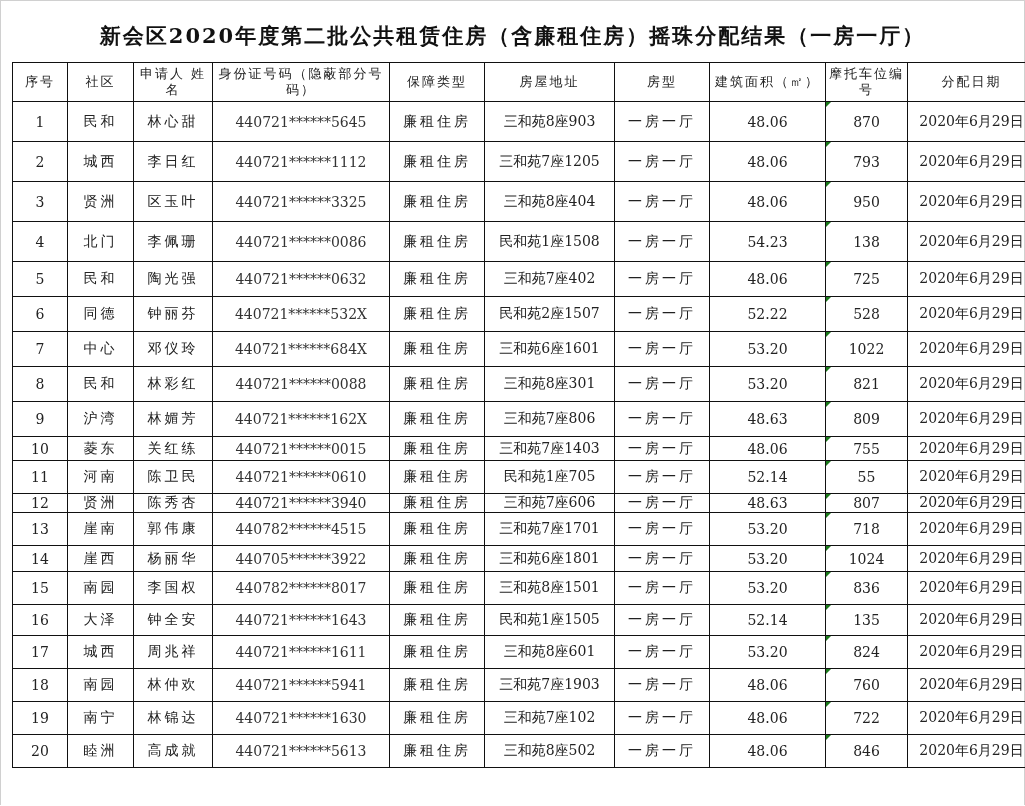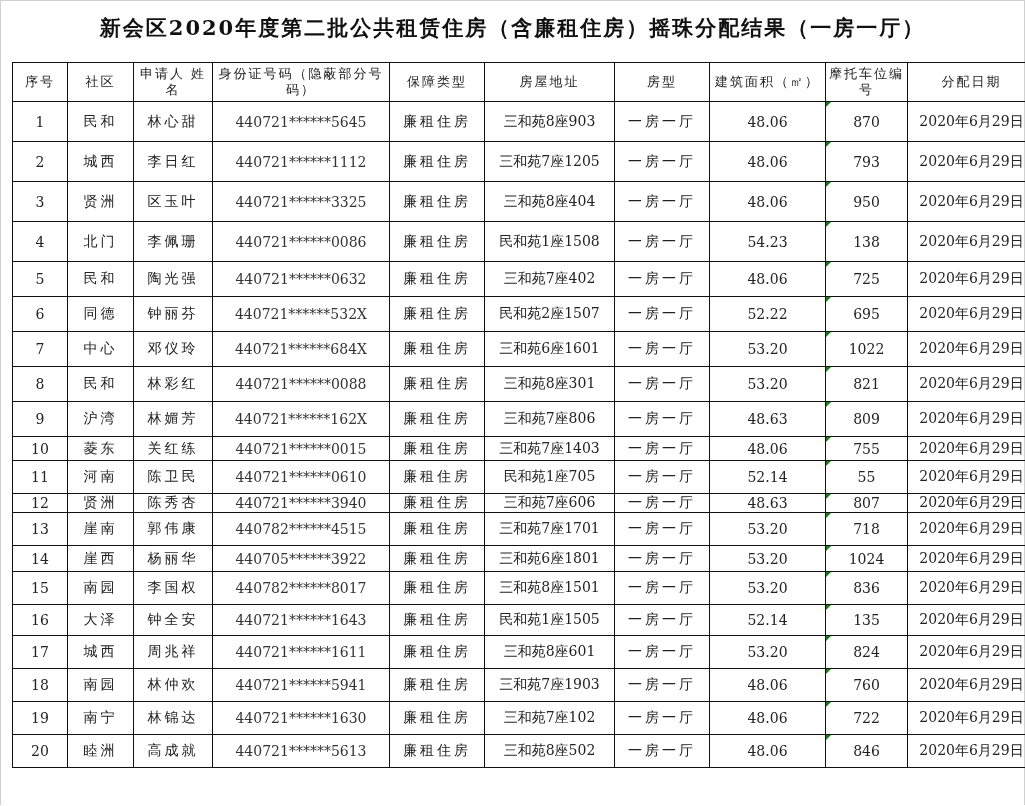--- a/index.html
+++ b/index.html
@@ -1,20 +1,20 @@
 <!DOCTYPE html>
 <html><head>
 <meta charset="utf-8">
 <style>
   html, body { margin: 0; padding: 0; background: #ffffff; }
   body { width: 1025px; height: 806px; position: relative; overflow: hidden;
          font-family: "DejaVu Serif", "Liberation Serif", serif; color: #111; }
   .frame { position: absolute; left: 0; top: 0; width: 1023px; height: 804px;
            border-left: 1px solid #d0d0d0; border-top: 1px solid #d0d0d0; border-right: 1px solid #d0d0d0; }
-  .title { position: absolute; left: 0; top: 14px; width: 1025px; text-align: center;
+  .title { position: absolute; left: 0; top: 22px; width: 1025px; text-align: center;
            font-size: 21px; font-weight: bold; letter-spacing: 2px; color: #111; }
   table { position: absolute; left: 12px; top: 62px; border-collapse: collapse; table-layout: fixed;
           width: 1023px; }
   th, td { border: 1.5px solid #111; text-align: center; vertical-align: middle;
            padding: 0; overflow: hidden; white-space: nowrap; }
   th { font-weight: normal; font-size: 13px; letter-spacing: 2px; line-height: 16px;
        white-space: normal; color: #222; height: 38px; }
   td { font-size: 14px; color: #222; }
   td.cjk { letter-spacing: 3px; }
   td.moto { position: relative; }
@@ -118,21 +118,21 @@
       </tr>
       <tr style="height: 35px;">
         <td>6</td>
         <td class="cjk">同德</td>
         <td class="cjk">钟丽芬</td>
         <td class="idcell">440721******532X</td>
         <td class="cjk">廉租住房</td>
         <td>民和苑2座1507</td>
         <td class="cjk">一房一厅</td>
         <td>52.22</td>
-        <td class="moto">695</td>
+        <td class="moto">528</td>
         <td>2020年6月29日</td>
       </tr>
       <tr style="height: 35px;">
         <td>7</td>
         <td class="cjk">中心</td>
         <td class="cjk">邓仪玲</td>
         <td class="idcell">440721******684X</td>
         <td class="cjk">廉租住房</td>
         <td>三和苑6座1601</td>
         <td class="cjk">一房一厅</td>

